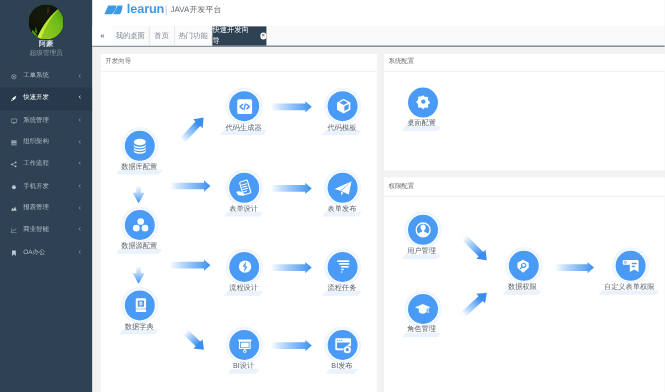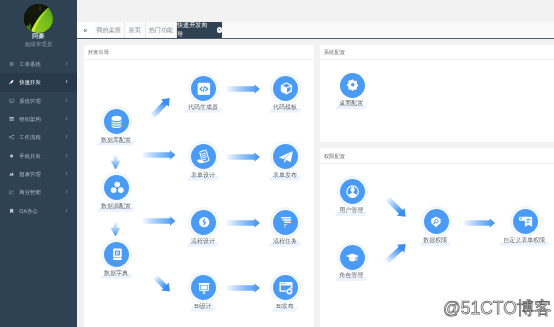--- a/index.html
+++ b/index.html
@@ -199,20 +199,31 @@
             <svg viewBox="0 0 16 16" width="5.2" height="5.2">
               <path d="M3 1 L13 1 L13 15 L8 11 L3 15 Z" fill="#b9c4cf"></path>
             </svg>
           </span>
           <span class="mlabel">OA办公</span>
           <span class="mchev">‹</span>
         </div>
       </div>
   </div>
 
+  <div class="header">
+    <div class="logo">
+      <svg width="17" height="8.6" viewBox="0 0 16.5 8.6">
+        <path d="M0.6 8.0 L3.9 0.6 L10.9 0.6 C10.6 3.6 9.0 6.3 6.5 8.0 Z" fill="#3d9ae8"></path>
+        <path d="M7.9 8.0 L11.9 0.6 L15.9 0.6 C15.9 3.6 14.8 6.3 13.7 8.0 Z" fill="#3d9ae8"></path>
+      </svg>
+    </div>
+    <div class="brand">learun</div>
+    <div class="sep">|</div>
+    <div class="subbrand">JAVA开发平台</div>
+  </div>
 
   <div class="tabbar">
     <div class="tabcollapse">«</div>
   <div class="tab" style="left: 16.5px; width: 31.1px;">
         <span>我的桌面</span>
       </div>
       <div class="tab" style="left: 47.6px; width: 21.2px;">
         <span>首页</span>
       </div>
       <div class="tab" style="left: 68.8px; width: 31.2px;">
@@ -608,14 +619,13 @@
                 </svg>
               </div>
             </div>
             <div class="nwrap"><span class="nlabel"><span>自定义表单权限</span></span></div>
           </div>
         </div>
     </div>
 
   </div>
 
-  <div class="wm">@51CTO博客</div>
 </div>
 
 </body></html>

